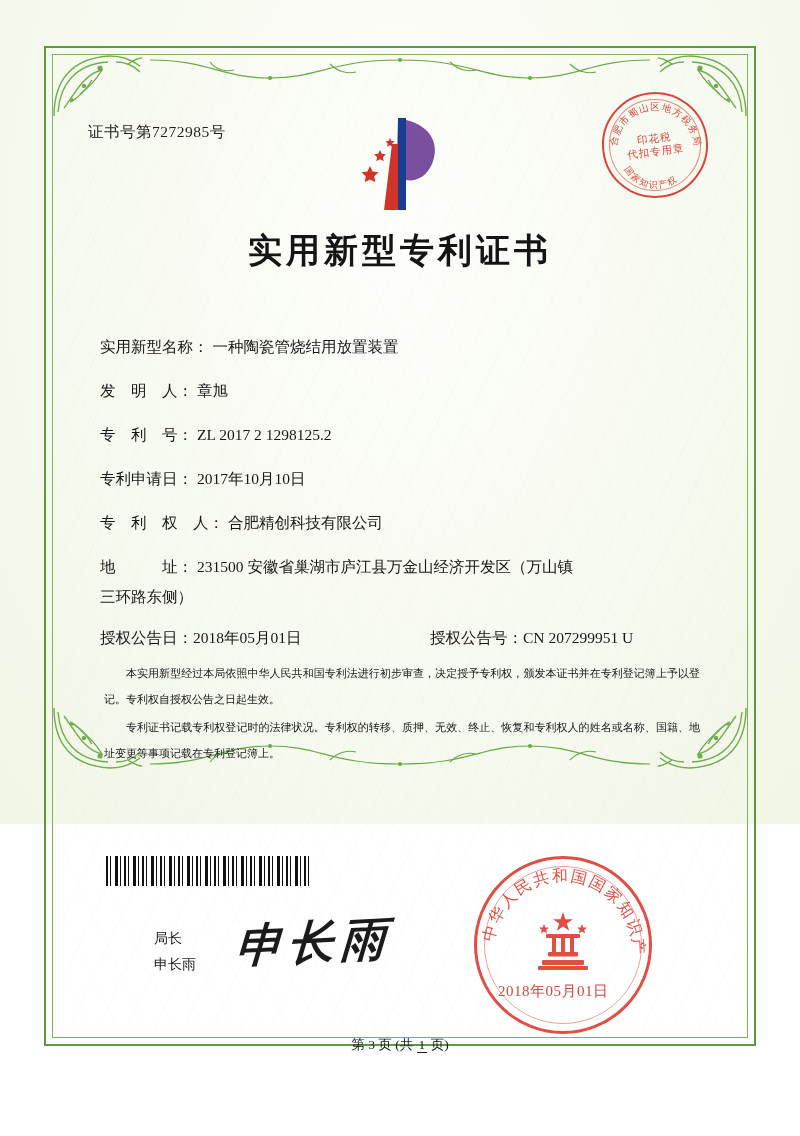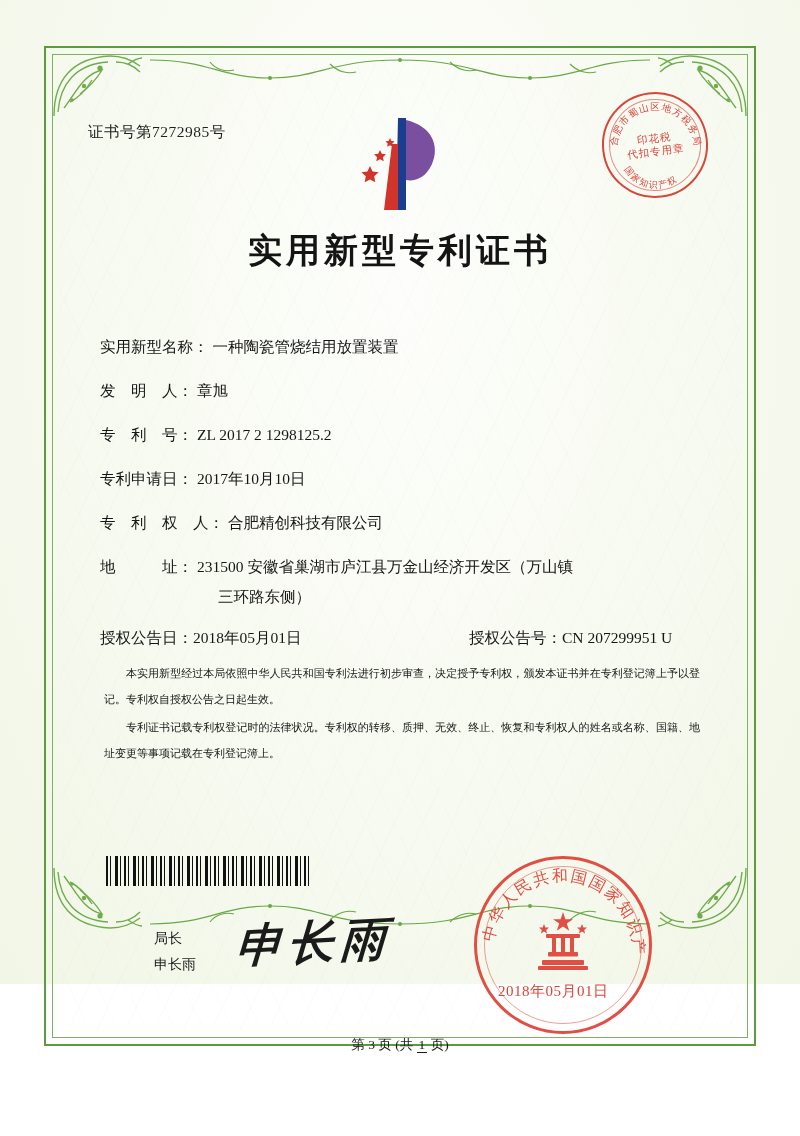--- a/index.html
+++ b/index.html
@@ -12,21 +12,21 @@
     height: 1136px;
     font-family: "Liberation Serif", "DejaVu Serif", serif;
     color: #1a1a1a;
     position: relative;
     overflow: hidden;
   }
   .page {
     position: absolute;
     left: 0; top: 0;
     width: 800px;
-    height: 984px;
+    height: 824px;
     background:
       radial-gradient(ellipse at 50% 30%, #fdfefb 0%, #f7faf0 55%, #f1f6e6 100%);
   }
   
   .frame-outer {
     position: absolute;
     left: 44px; top: 46px;
     width: 712px; height: 1000px;
     border: 2px solid #5d9b3f;
     box-sizing: border-box;
@@ -150,31 +150,29 @@
   }
   .row .lbl {
     flex: 0 0 auto;
     white-space: nowrap;
   }
   .row .val {
     margin-left: 4px;
     font-family: "Liberation Serif", serif;
   }
   .addr-cont {
-    margin-left: 118px;
     margin-top: -14px;
     margin-bottom: 20px;
     line-height: 22px;
     font-size: 15.5px;
   }
   .pubrow {
     display: flex;
     align-items: baseline;
     margin-bottom: 6px;
-    gap: 39px;
   }
   .pubrow .left { width: 330px; }
   .pubrow .right { }
 
   .body-text {
     position: absolute;
     left: 104px; top: 660px;
     width: 596px;
     font-size: 11px;
     line-height: 26px;

